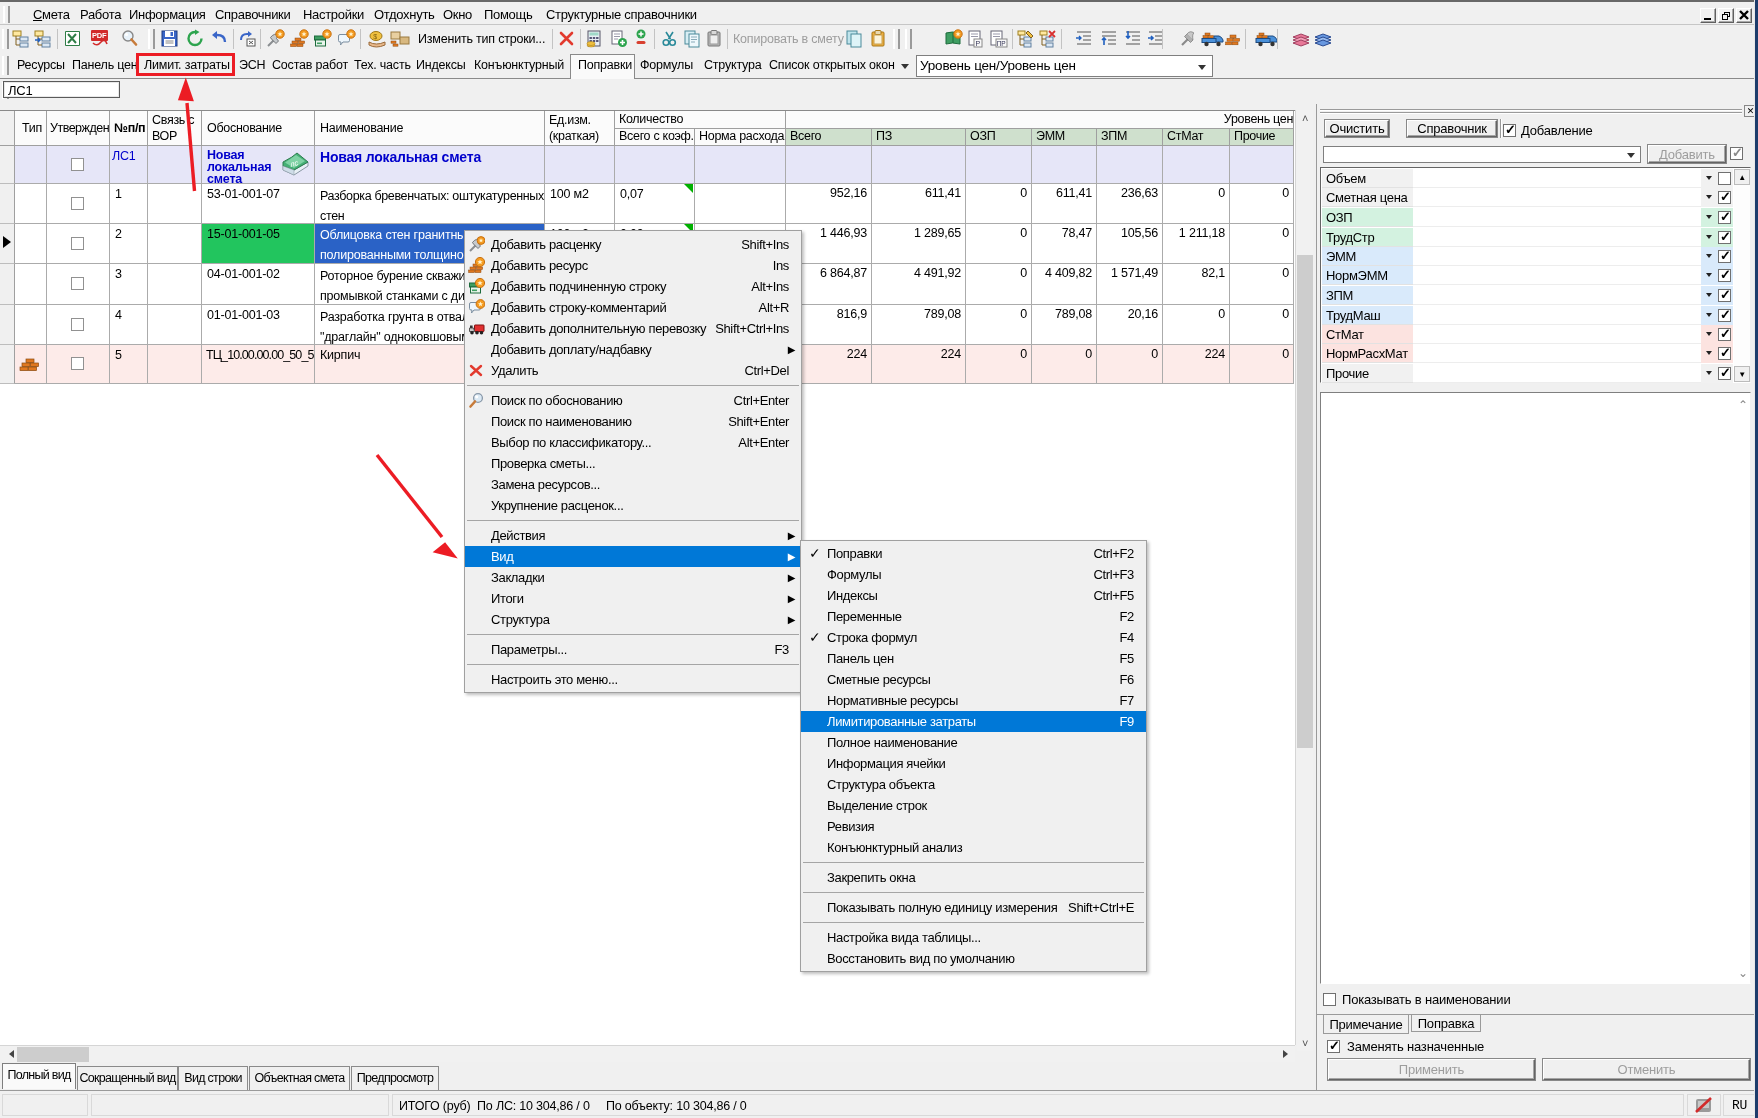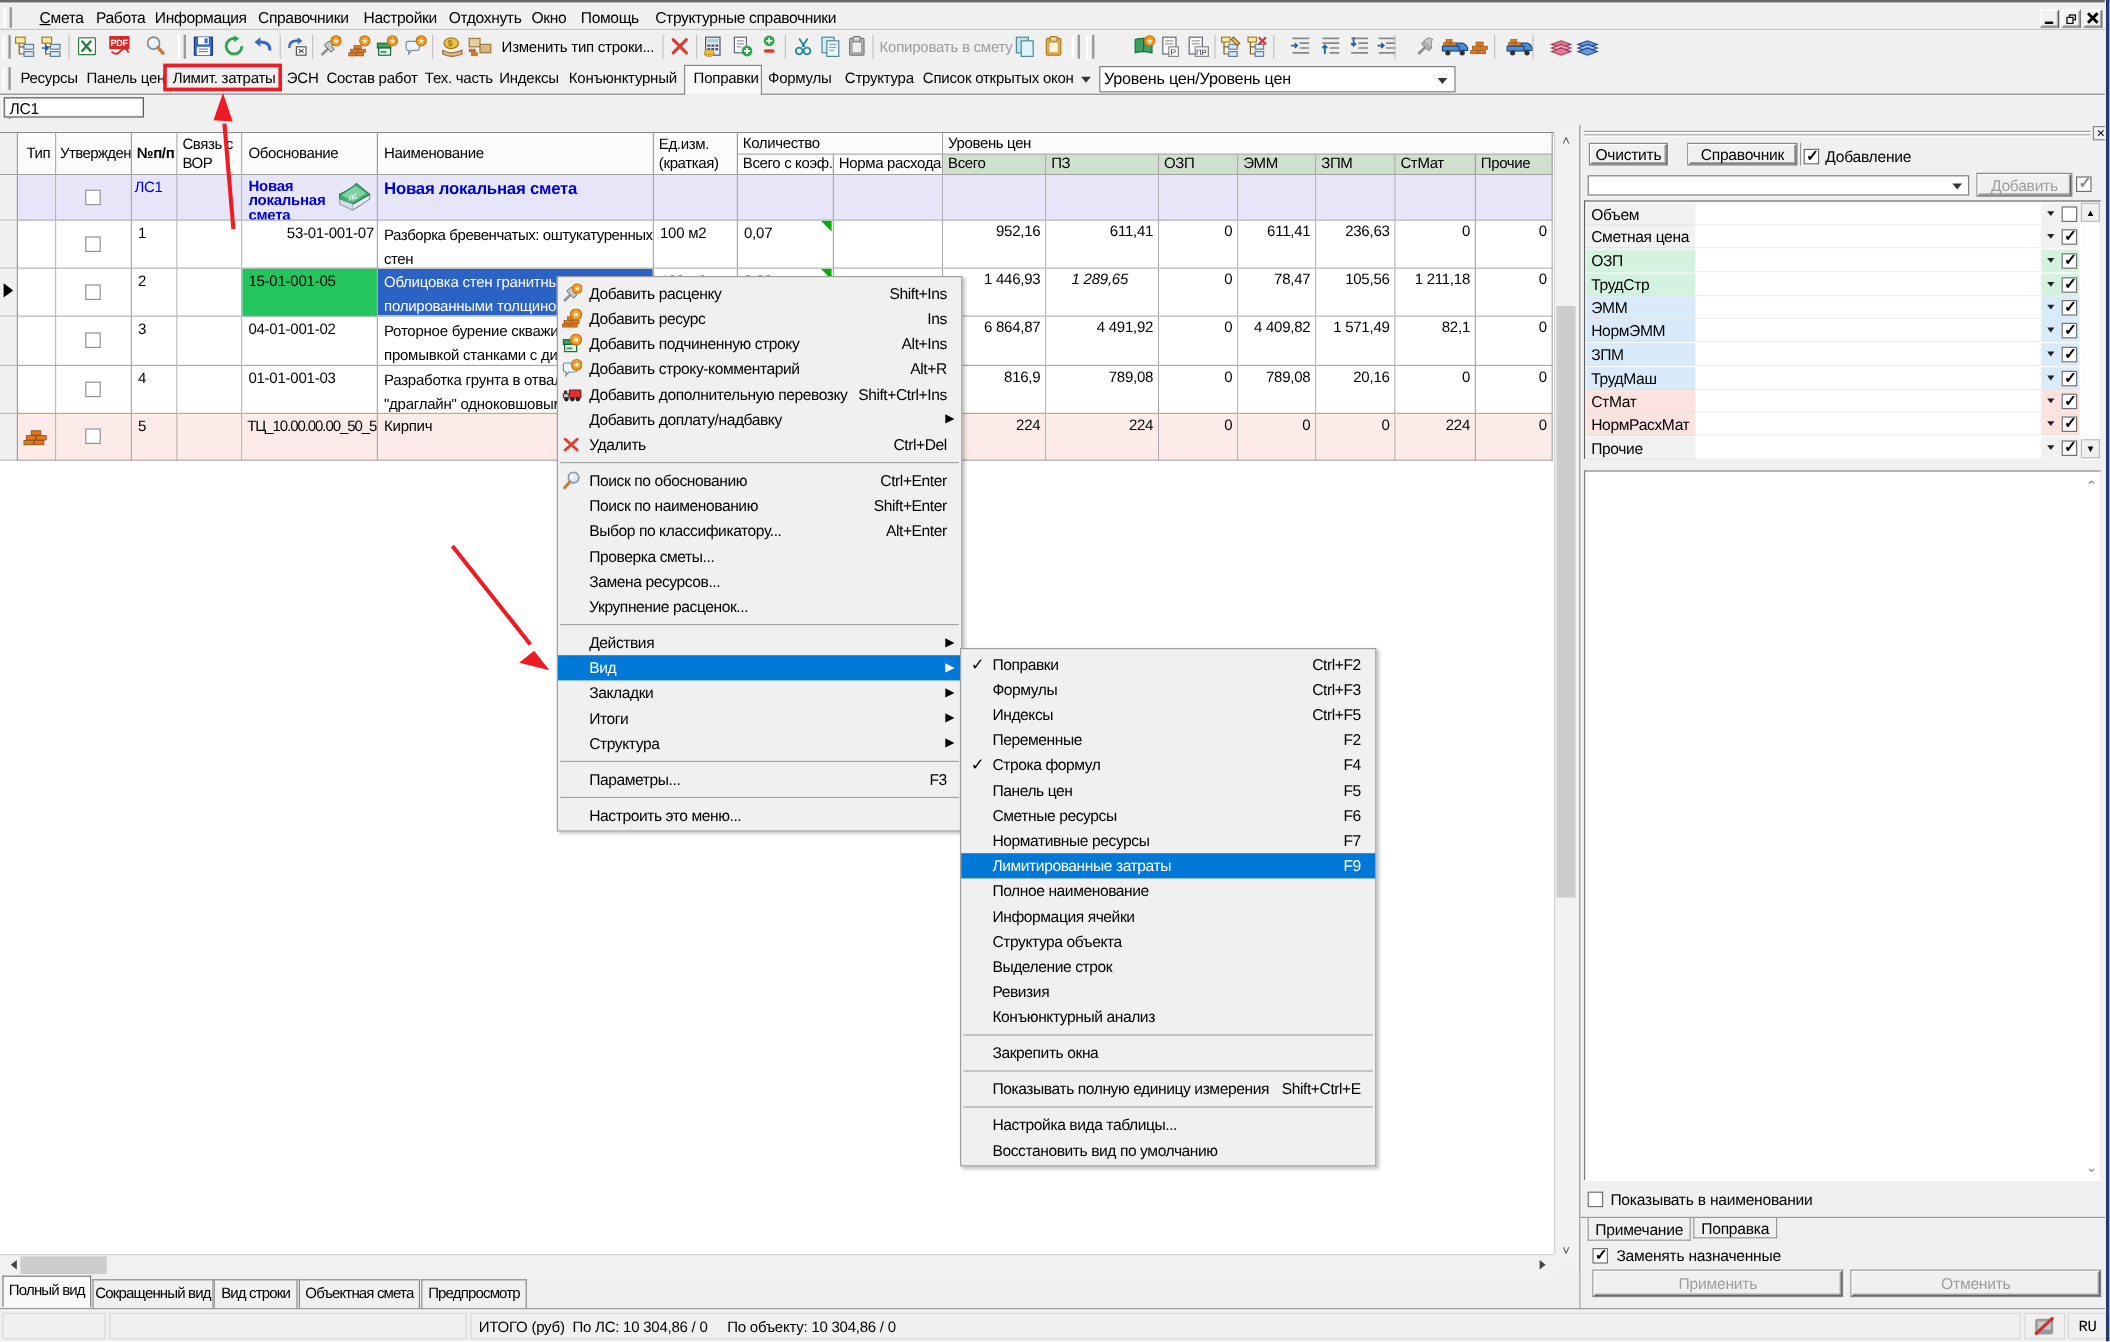--- a/index.html
+++ b/index.html
@@ -392,21 +392,21 @@
 <div class="hdrc" style="left:615px;top:0px;width:171px;height:18px;background:#fbfbfb;">
       <div style="padding:1px 0 0 4px;">Количество</div>
     </div>
 <div class="hdrc" style="left:615px;top:18px;width:80px;height:17px;background:#fbfbfb;">
       <div style="padding:0 0 0 4px;">Всего с коэф.</div>
     </div>
 <div class="hdrc" style="left:695px;top:18px;width:91px;height:17px;background:#fbfbfb;">
       <div style="padding:0 0 0 4px;">Норма расхода</div>
     </div>
 <div class="hdrc" style="left:786px;top:0px;width:508px;height:18px;background:#fbfbfb;">
-      <div style="padding:1px 0 0 4px;">Уровень цен</div>
+      <div style="padding:1px 0 0 4px;text-align:right;">Уровень цен</div>
     </div>
 <div class="hdrc" style="left:786px;top:18px;width:86px;height:17px;background:#cfe0cd;">
       <div style="padding:0 0 0 4px;">Всего</div>
     </div>
 <div class="hdrc" style="left:872px;top:18px;width:94px;height:17px;background:#cfe0cd;">
       <div style="padding:0 0 0 4px;">ПЗ</div>
     </div>
 <div class="hdrc" style="left:966px;top:18px;width:66px;height:17px;background:#cfe0cd;">
       <div style="padding:0 0 0 4px;">ОЗП</div>
     </div>
@@ -459,21 +459,21 @@
 <div class="cell" style="left:1163px;top:35px;width:67px;height:38px;background:#e6e6f8;" id="c1stmat"></div>
 <div class="cell" style="left:1230px;top:35px;width:64px;height:38px;background:#e6e6f8;" id="c1pro"></div>
 <div class="cb" style="left:71px;top:47px;"></div>
 <div class="cell" style="left:15px;top:73px;width:32px;height:40px;background:#fff;" id="c2tip"></div>
 <div class="cell" style="left:47px;top:73px;width:63px;height:40px;background:#fff;" id="c2utv"></div>
 <div class="cell" style="left:110px;top:73px;width:38px;height:40px;background:#fff;" id="c2npp">
       <div style="padding:3px 0 0 5px;">1</div>
     </div>
 <div class="cell" style="left:148px;top:73px;width:54px;height:40px;background:#fff;" id="c2svz"></div>
 <div class="cell" style="left:202px;top:73px;width:113px;height:40px;background:#fff;" id="c2obo">
-      <div style="padding:3px 0 0 5px;margin-left:32px;">53-01-001-07</div>
+      <div style="padding:3px 0 0 5px;">53-01-001-07</div>
     </div>
 <div class="cell" style="left:315px;top:73px;width:230px;height:40px;background:#fff;" id="c2nai">
       <div style="padding:3px 0 0 5px;line-height:19.5px;letter-spacing:-0.35px;">Разборка бревенчатых: оштукатуренных<br>стен</div>
     </div>
 <div class="cell" style="left:545px;top:73px;width:70px;height:40px;background:#fff;" id="c2ed">
       <div style="padding:3px 0 0 5px;">100 м2</div>
     </div>
 <div class="cell" style="left:615px;top:73px;width:80px;height:40px;background:#fff;" id="c2kol">
       <div style="padding:3px 0 0 5px;">0,07</div>
       <div class="gtri"></div>
@@ -518,21 +518,21 @@
     </div>
 <div class="cell" style="left:615px;top:113px;width:80px;height:40px;background:#fff;" id="c3kol">
       <div style="padding:3px 0 0 5px;">0,09</div>
       <div class="gtri"></div>
     </div>
 <div class="cell" style="left:695px;top:113px;width:91px;height:40px;background:#fff;" id="c3norm"></div>
 <div class="cell" style="left:786px;top:113px;width:86px;height:40px;background:#fff;" id="c3vsego">
       <div style="padding:2px 4px 0 0;text-align:right;">1 446,93</div>
     </div>
 <div class="cell" style="left:872px;top:113px;width:94px;height:40px;background:#fff;" id="c3pz">
-      <div style="padding:2px 4px 0 0;text-align:center;font-style:italic;">1 289,65</div>
+      <div style="padding:2px 4px 0 0;text-align:right;">1 289,65</div>
     </div>
 <div class="cell" style="left:966px;top:113px;width:66px;height:40px;background:#fff;" id="c3ozp">
       <div style="padding:2px 4px 0 0;text-align:right;">0</div>
     </div>
 <div class="cell" style="left:1032px;top:113px;width:65px;height:40px;background:#fff;" id="c3emm">
       <div style="padding:2px 4px 0 0;text-align:right;">78,47</div>
     </div>
 <div class="cell" style="left:1097px;top:113px;width:66px;height:40px;background:#fff;" id="c3zpm">
       <div style="padding:2px 4px 0 0;text-align:right;">105,56</div>
     </div>

